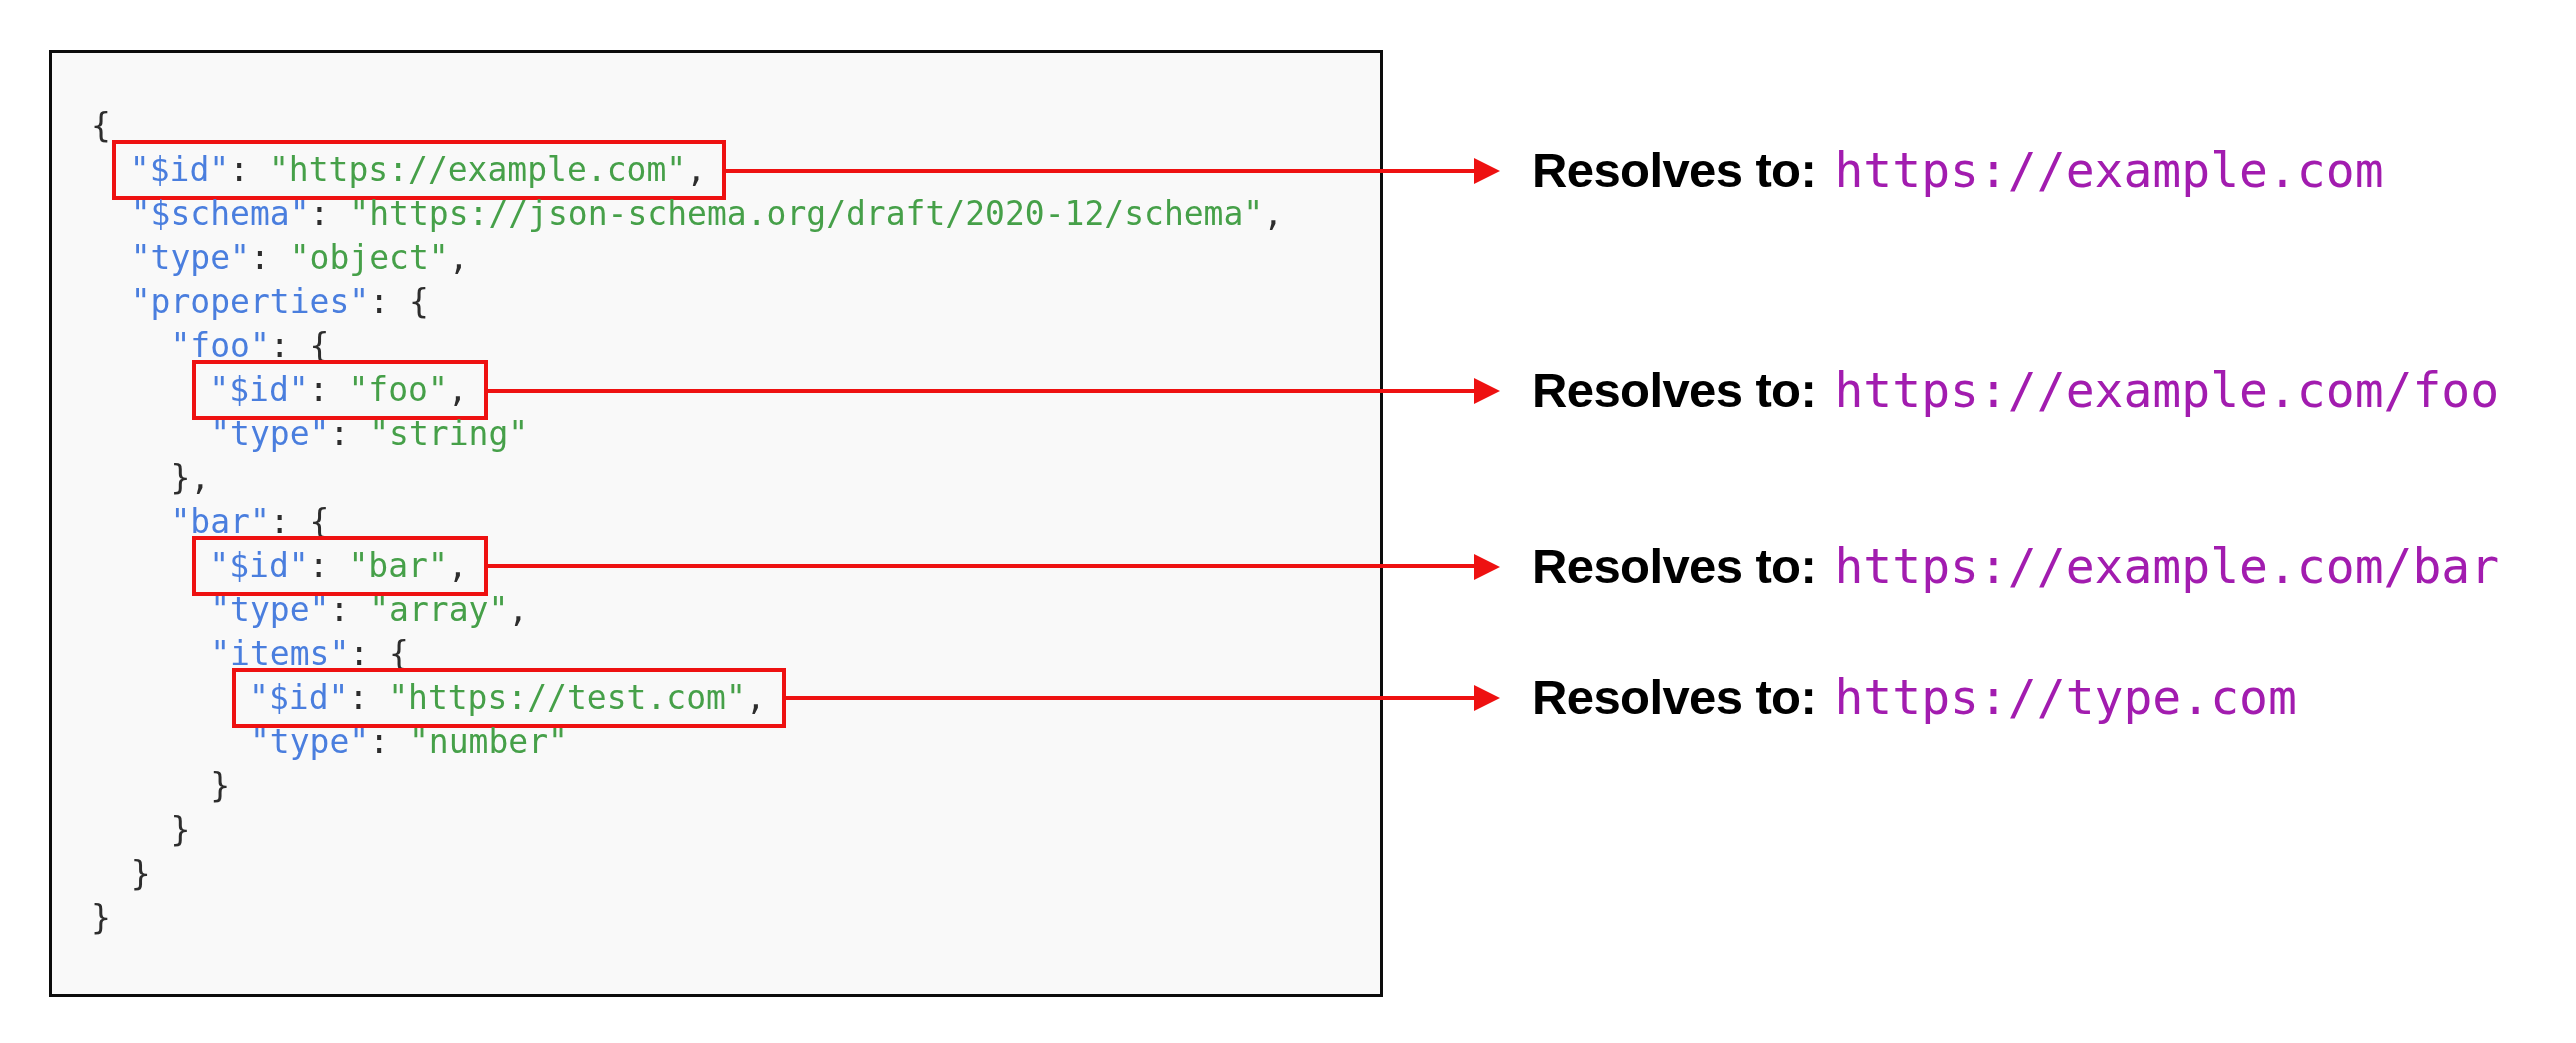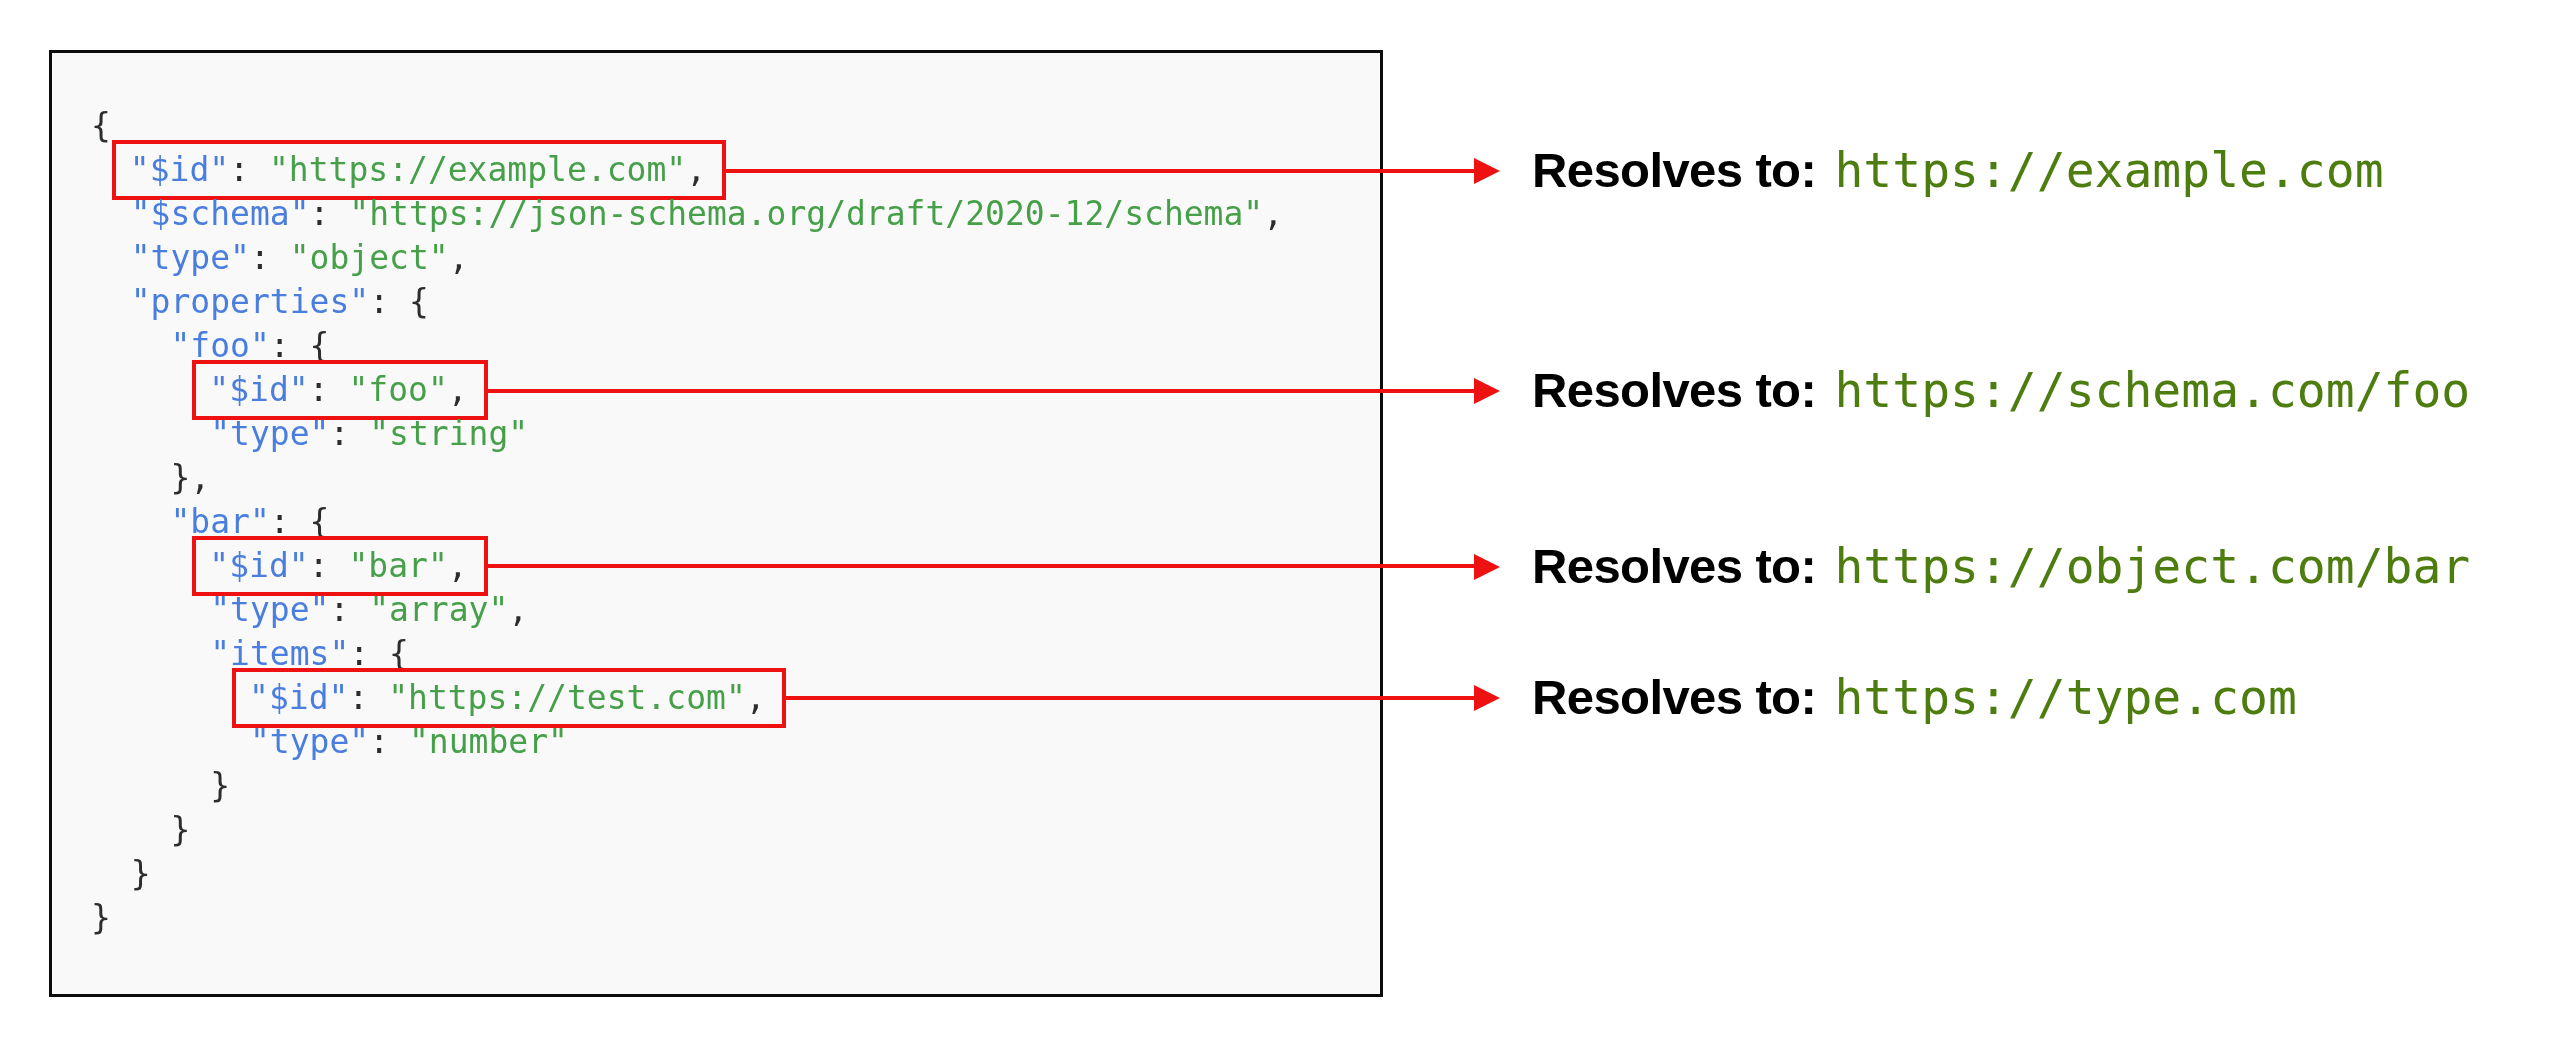--- a/index.html
+++ b/index.html
@@ -66,44 +66,44 @@
     font-family: "Liberation Sans", sans-serif;
     font-weight: 700;
     font-size: 49px;
     color: #000000;
     letter-spacing: -0.6px;
   }
   .ann-url {
     font-family: "DejaVu Sans Mono", monospace;
     font-weight: 400;
     font-size: 48px;
-    color: #4d7c0f;
+    color: #a21caf;
     text-align: center;
   }
 </style>
 </head>
 <body>
 
 <div class="canvas">
 
   <div class="code-panel">
     <pre class="code"><div class="code-line"><span class="tok-pun">{</span></div><div class="code-line">  <span class="idbox"><span class="tok-key">"$id"</span><span class="tok-pun">: </span><span class="tok-str">"https://example.com"</span><span class="tok-pun">,</span></span></div><div class="code-line">  <span class="tok-key">"$schema"</span><span class="tok-pun">: </span><span class="tok-str">"https://json-schema.org/draft/2020-12/schema"</span><span class="tok-pun">,</span></div><div class="code-line">  <span class="tok-key">"type"</span><span class="tok-pun">: </span><span class="tok-str">"object"</span><span class="tok-pun">,</span></div><div class="code-line">  <span class="tok-key">"properties"</span><span class="tok-pun">: {</span></div><div class="code-line">    <span class="tok-key">"foo"</span><span class="tok-pun">: {</span></div><div class="code-line">      <span class="idbox"><span class="tok-key">"$id"</span><span class="tok-pun">: </span><span class="tok-str">"foo"</span><span class="tok-pun">,</span></span></div><div class="code-line">      <span class="tok-key">"type"</span><span class="tok-pun">: </span><span class="tok-str">"string"</span></div><div class="code-line">    <span class="tok-pun">},</span></div><div class="code-line">    <span class="tok-key">"bar"</span><span class="tok-pun">: {</span></div><div class="code-line">      <span class="idbox"><span class="tok-key">"$id"</span><span class="tok-pun">: </span><span class="tok-str">"bar"</span><span class="tok-pun">,</span></span></div><div class="code-line">      <span class="tok-key">"type"</span><span class="tok-pun">: </span><span class="tok-str">"array"</span><span class="tok-pun">,</span></div><div class="code-line">      <span class="tok-key">"items"</span><span class="tok-pun">: {</span></div><div class="code-line">        <span class="idbox"><span class="tok-key">"$id"</span><span class="tok-pun">: </span><span class="tok-str">"https://test.com"</span><span class="tok-pun">,</span></span></div><div class="code-line">        <span class="tok-key">"type"</span><span class="tok-pun">: </span><span class="tok-str">"number"</span></div><div class="code-line">      <span class="tok-pun">}</span></div><div class="code-line">    <span class="tok-pun">}</span></div><div class="code-line">  <span class="tok-pun">}</span></div><div class="code-line"><span class="tok-pun">}</span></div></pre>
   </div>
 
   <div class="annotation" style="top: 171px;">
     <span class="ann-label">Resolves to:</span>
     <span class="ann-url">https://example.com</span>
   </div>
   <div class="annotation" style="top: 391px;">
     <span class="ann-label">Resolves to:</span>
-    <span class="ann-url">https://schema.com/foo</span>
+    <span class="ann-url">https://example.com/foo</span>
   </div>
   <div class="annotation" style="top: 567px;">
     <span class="ann-label">Resolves to:</span>
-    <span class="ann-url">https://object.com/bar</span>
+    <span class="ann-url">https://example.com/bar</span>
   </div>
   <div class="annotation" style="top: 698px;">
     <span class="ann-label">Resolves to:</span>
     <span class="ann-url">https://type.com</span>
   </div>
 
 <div class="arrow-line" style="left: 725px; top: 169px; width: 753px;"></div>
     <div class="arrow-head" style="left: 1474px; top: 158px;"></div>
     <div class="arrow-line" style="left: 487px; top: 389px; width: 991px;"></div>
     <div class="arrow-head" style="left: 1474px; top: 378px;"></div>

